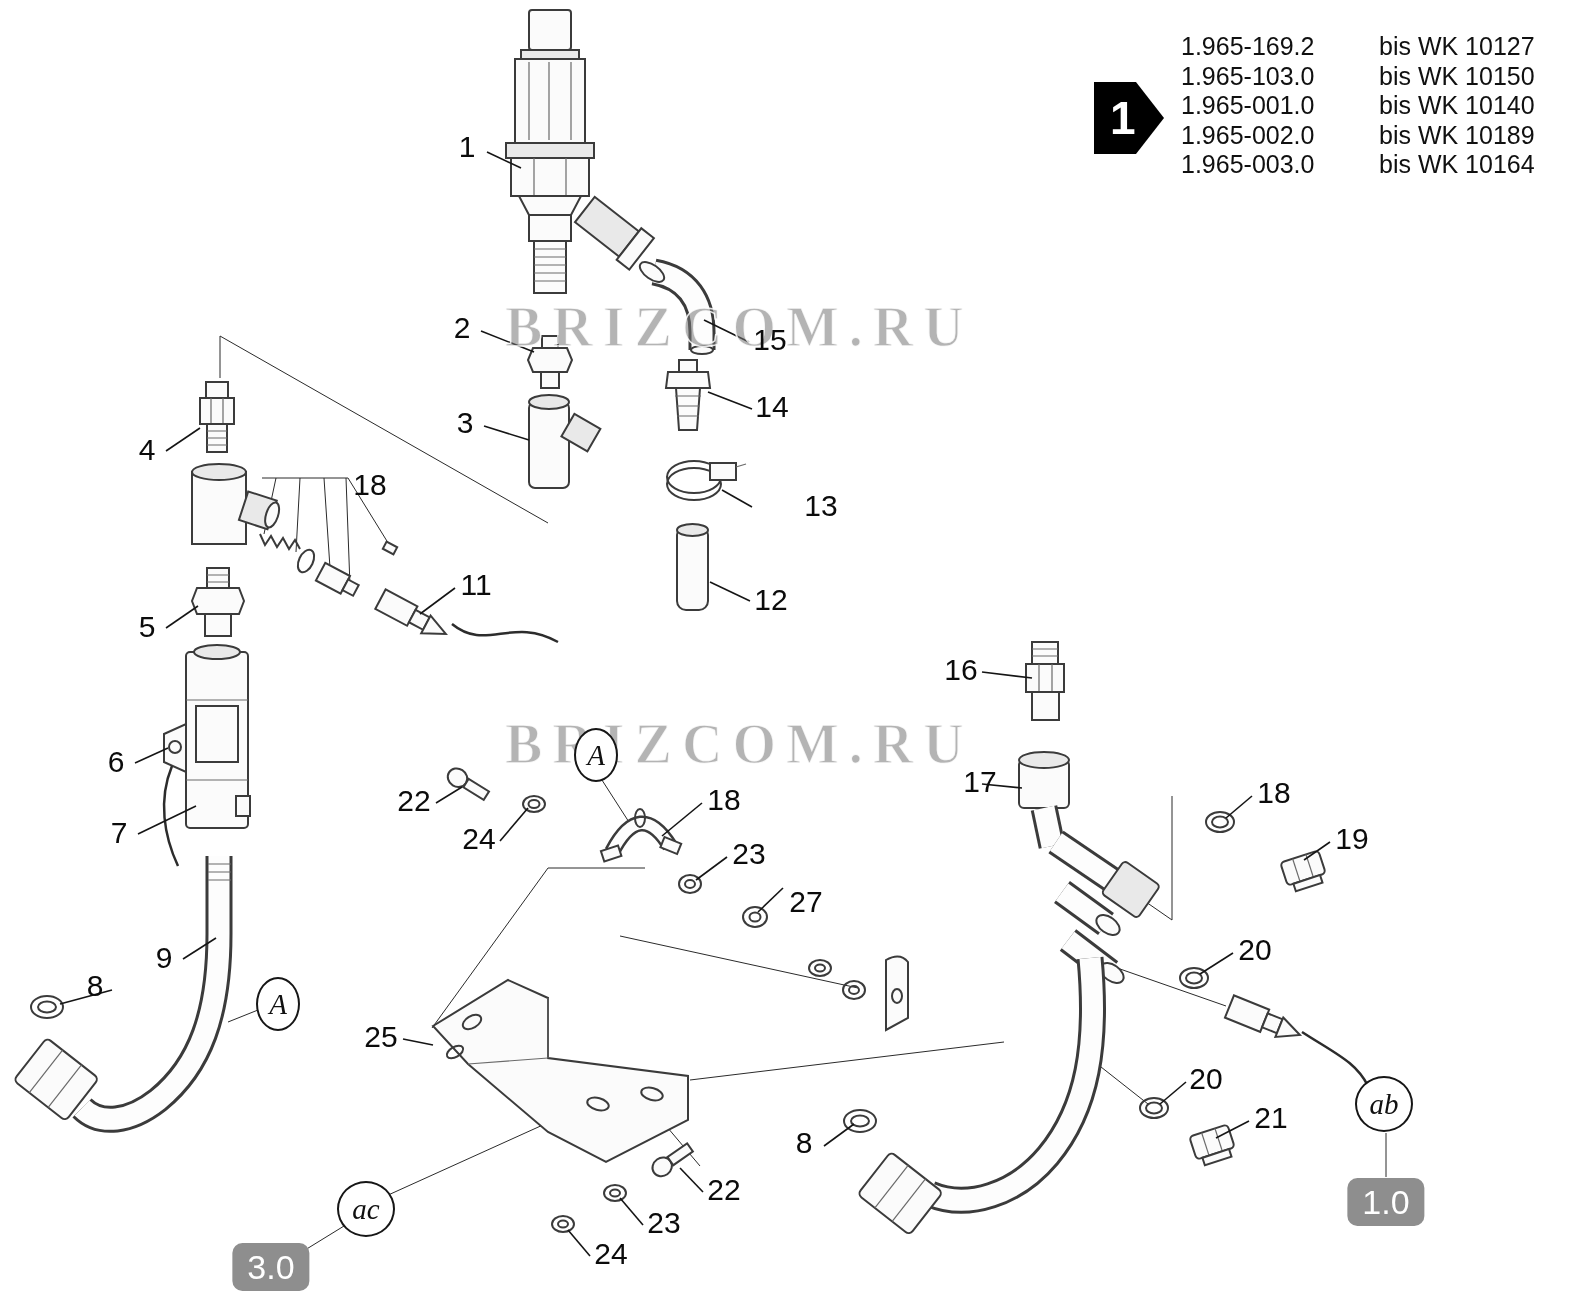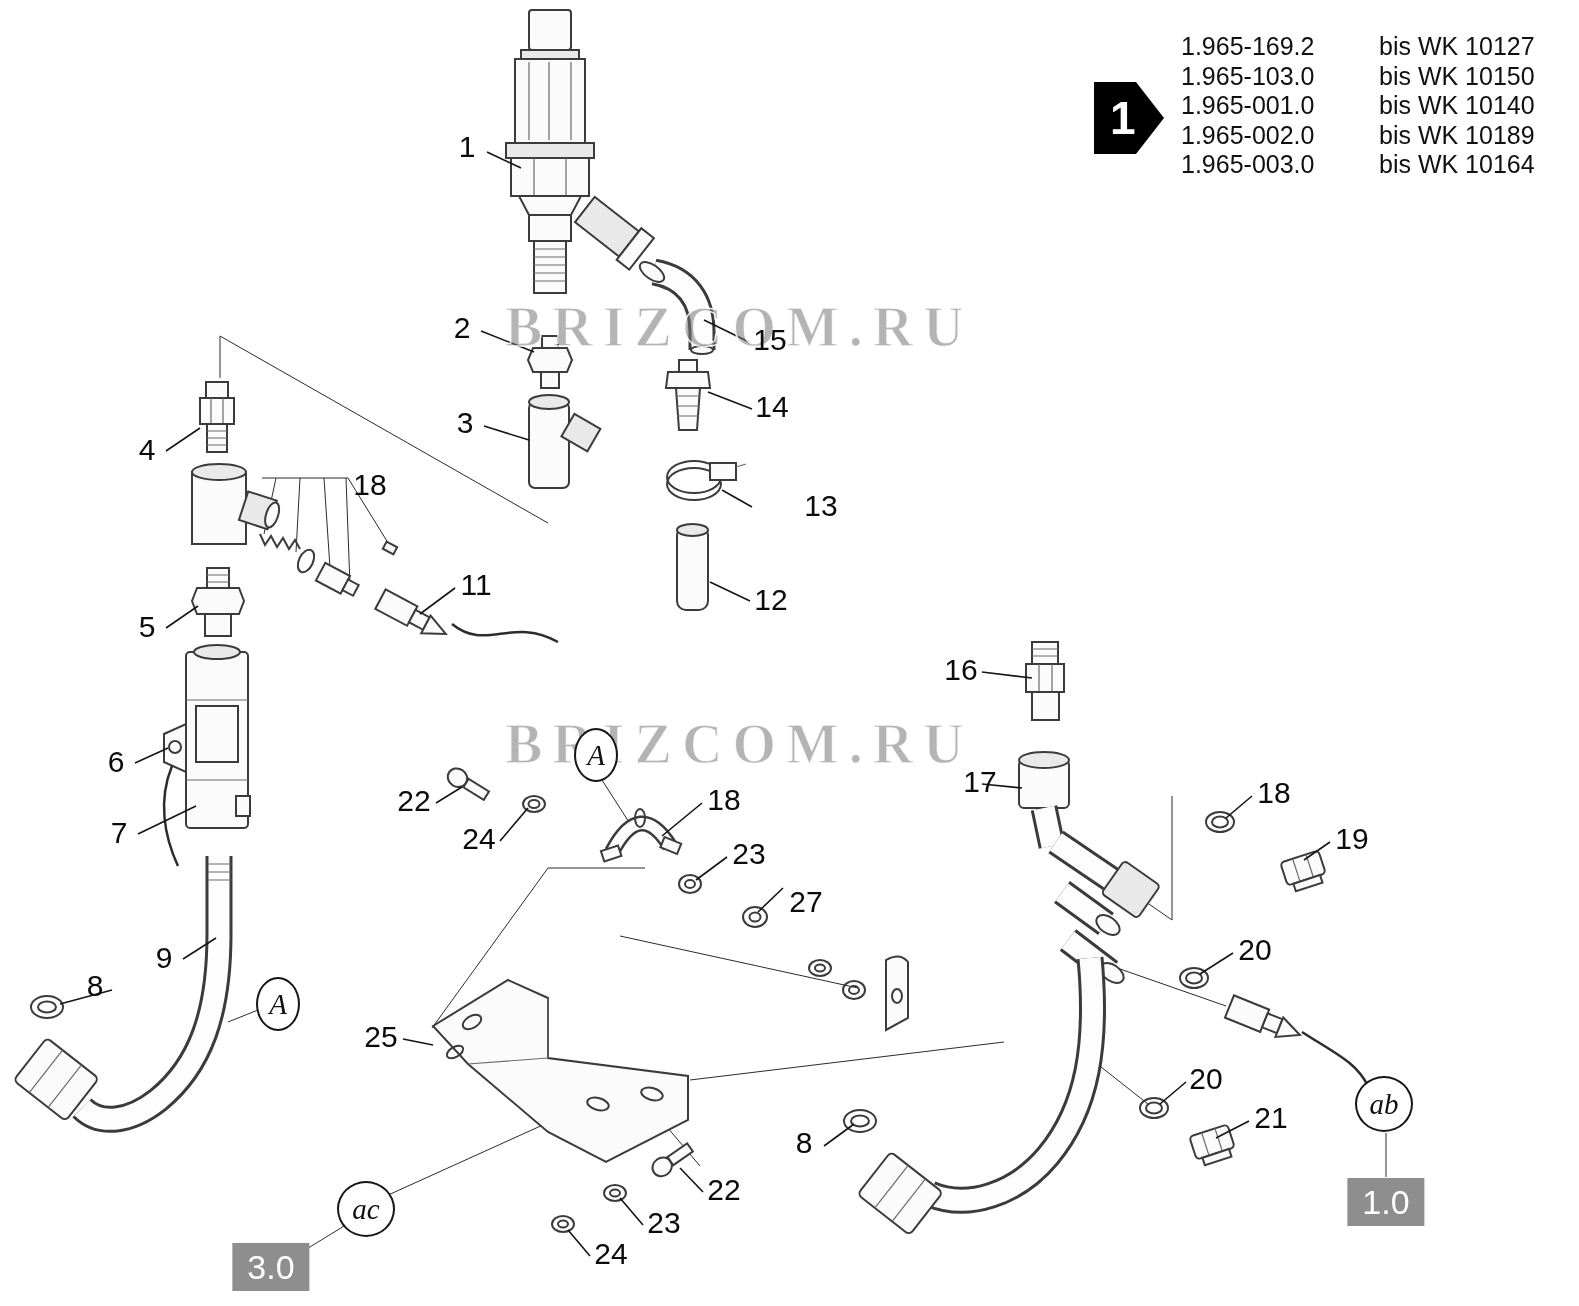--- a/index.html
+++ b/index.html
@@ -24,21 +24,21 @@
 
   .callout { position:absolute; transform:translate(-50%,-50%); font-size:30px; color:#0b0b0b; white-space:nowrap; }
 
   .section-label { position:absolute; transform:translate(-50%,-50%); border:2.5px solid #161616; border-radius:50%;
      background:#fff; display:flex; align-items:center; justify-content:center;
      font-family:"Liberation Serif", serif; font-style:italic; font-size:29px; color:#111; }
   .sl-a  { width:44px; height:54px; }
   .sl-ab { width:58px; height:56px; }
 
   .page-ref { position:absolute; transform:translate(-50%,-50%); background:#8e8e8e; color:#fff;
-     font-size:34px; padding:7px 15px; line-height:1; }
+     font-size:34px; padding:7px 15px; line-height:1;border-radius:10px; }
 
   .watermark { position:absolute; font-family:"Liberation Serif", serif; font-weight:700; font-size:56px;
      letter-spacing:10px; color:rgba(118,118,118,0.55); -webkit-text-stroke:1.5px rgba(255,255,255,0.85);
      white-space:nowrap; }
 
   .models { position:absolute; left:1181px; top:32px; font-size:25px; color:#101010; }
   .model-row { display:flex; line-height:29.6px; }
   .model-code { width:198px; }
   .model-validity { }
 

